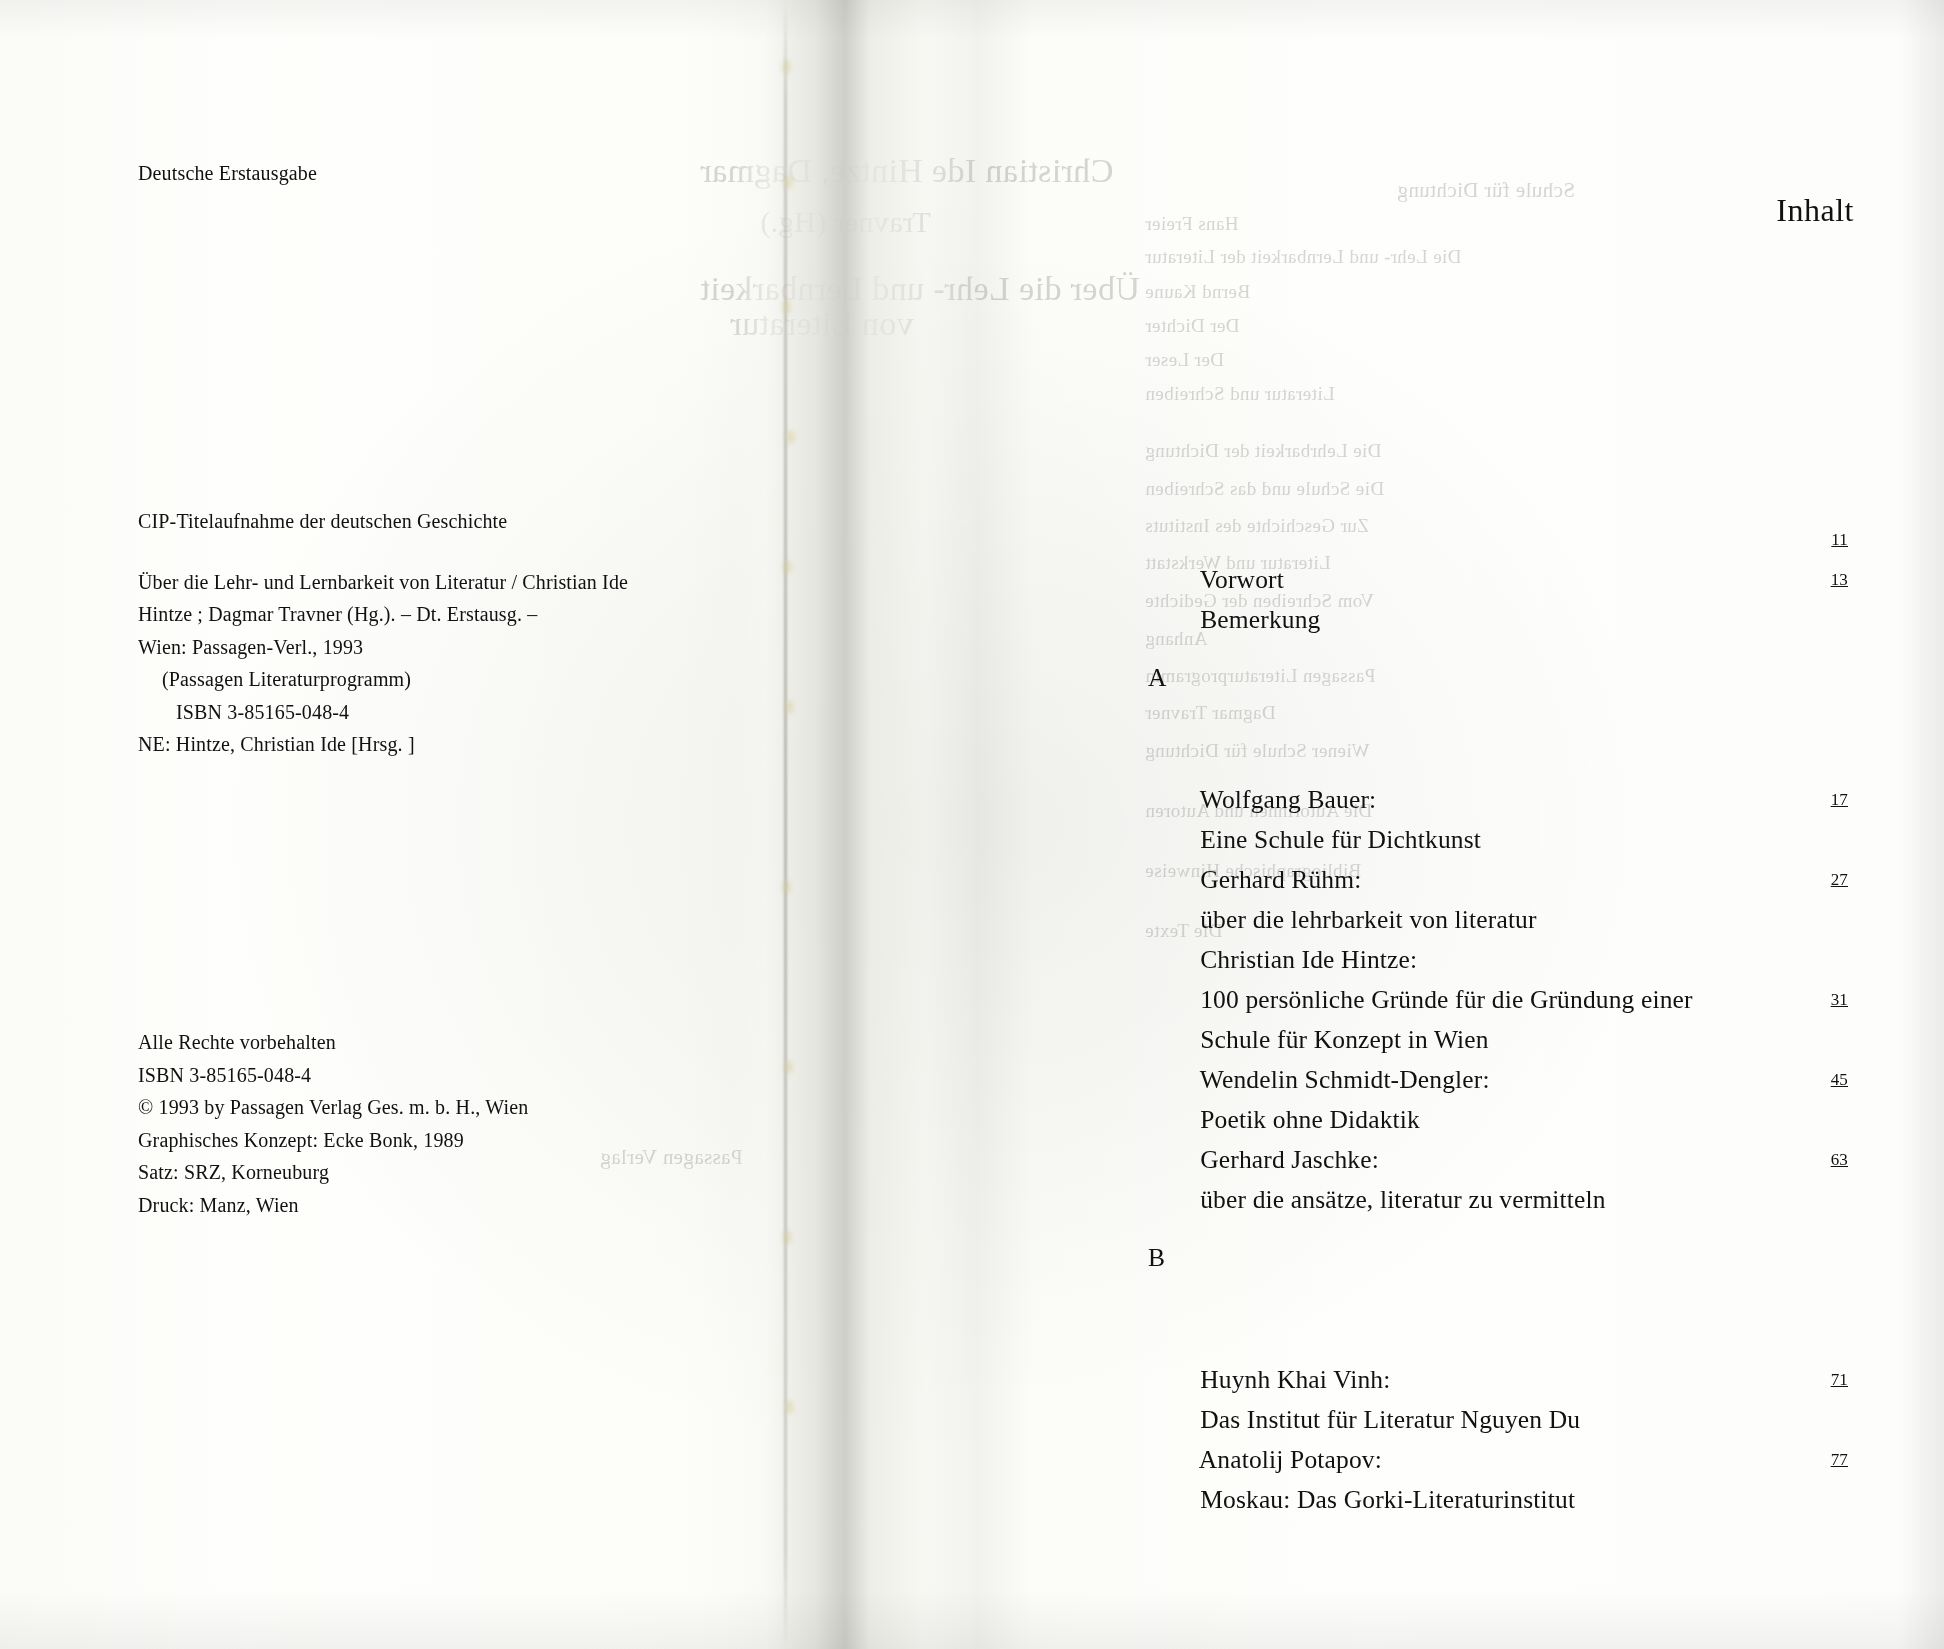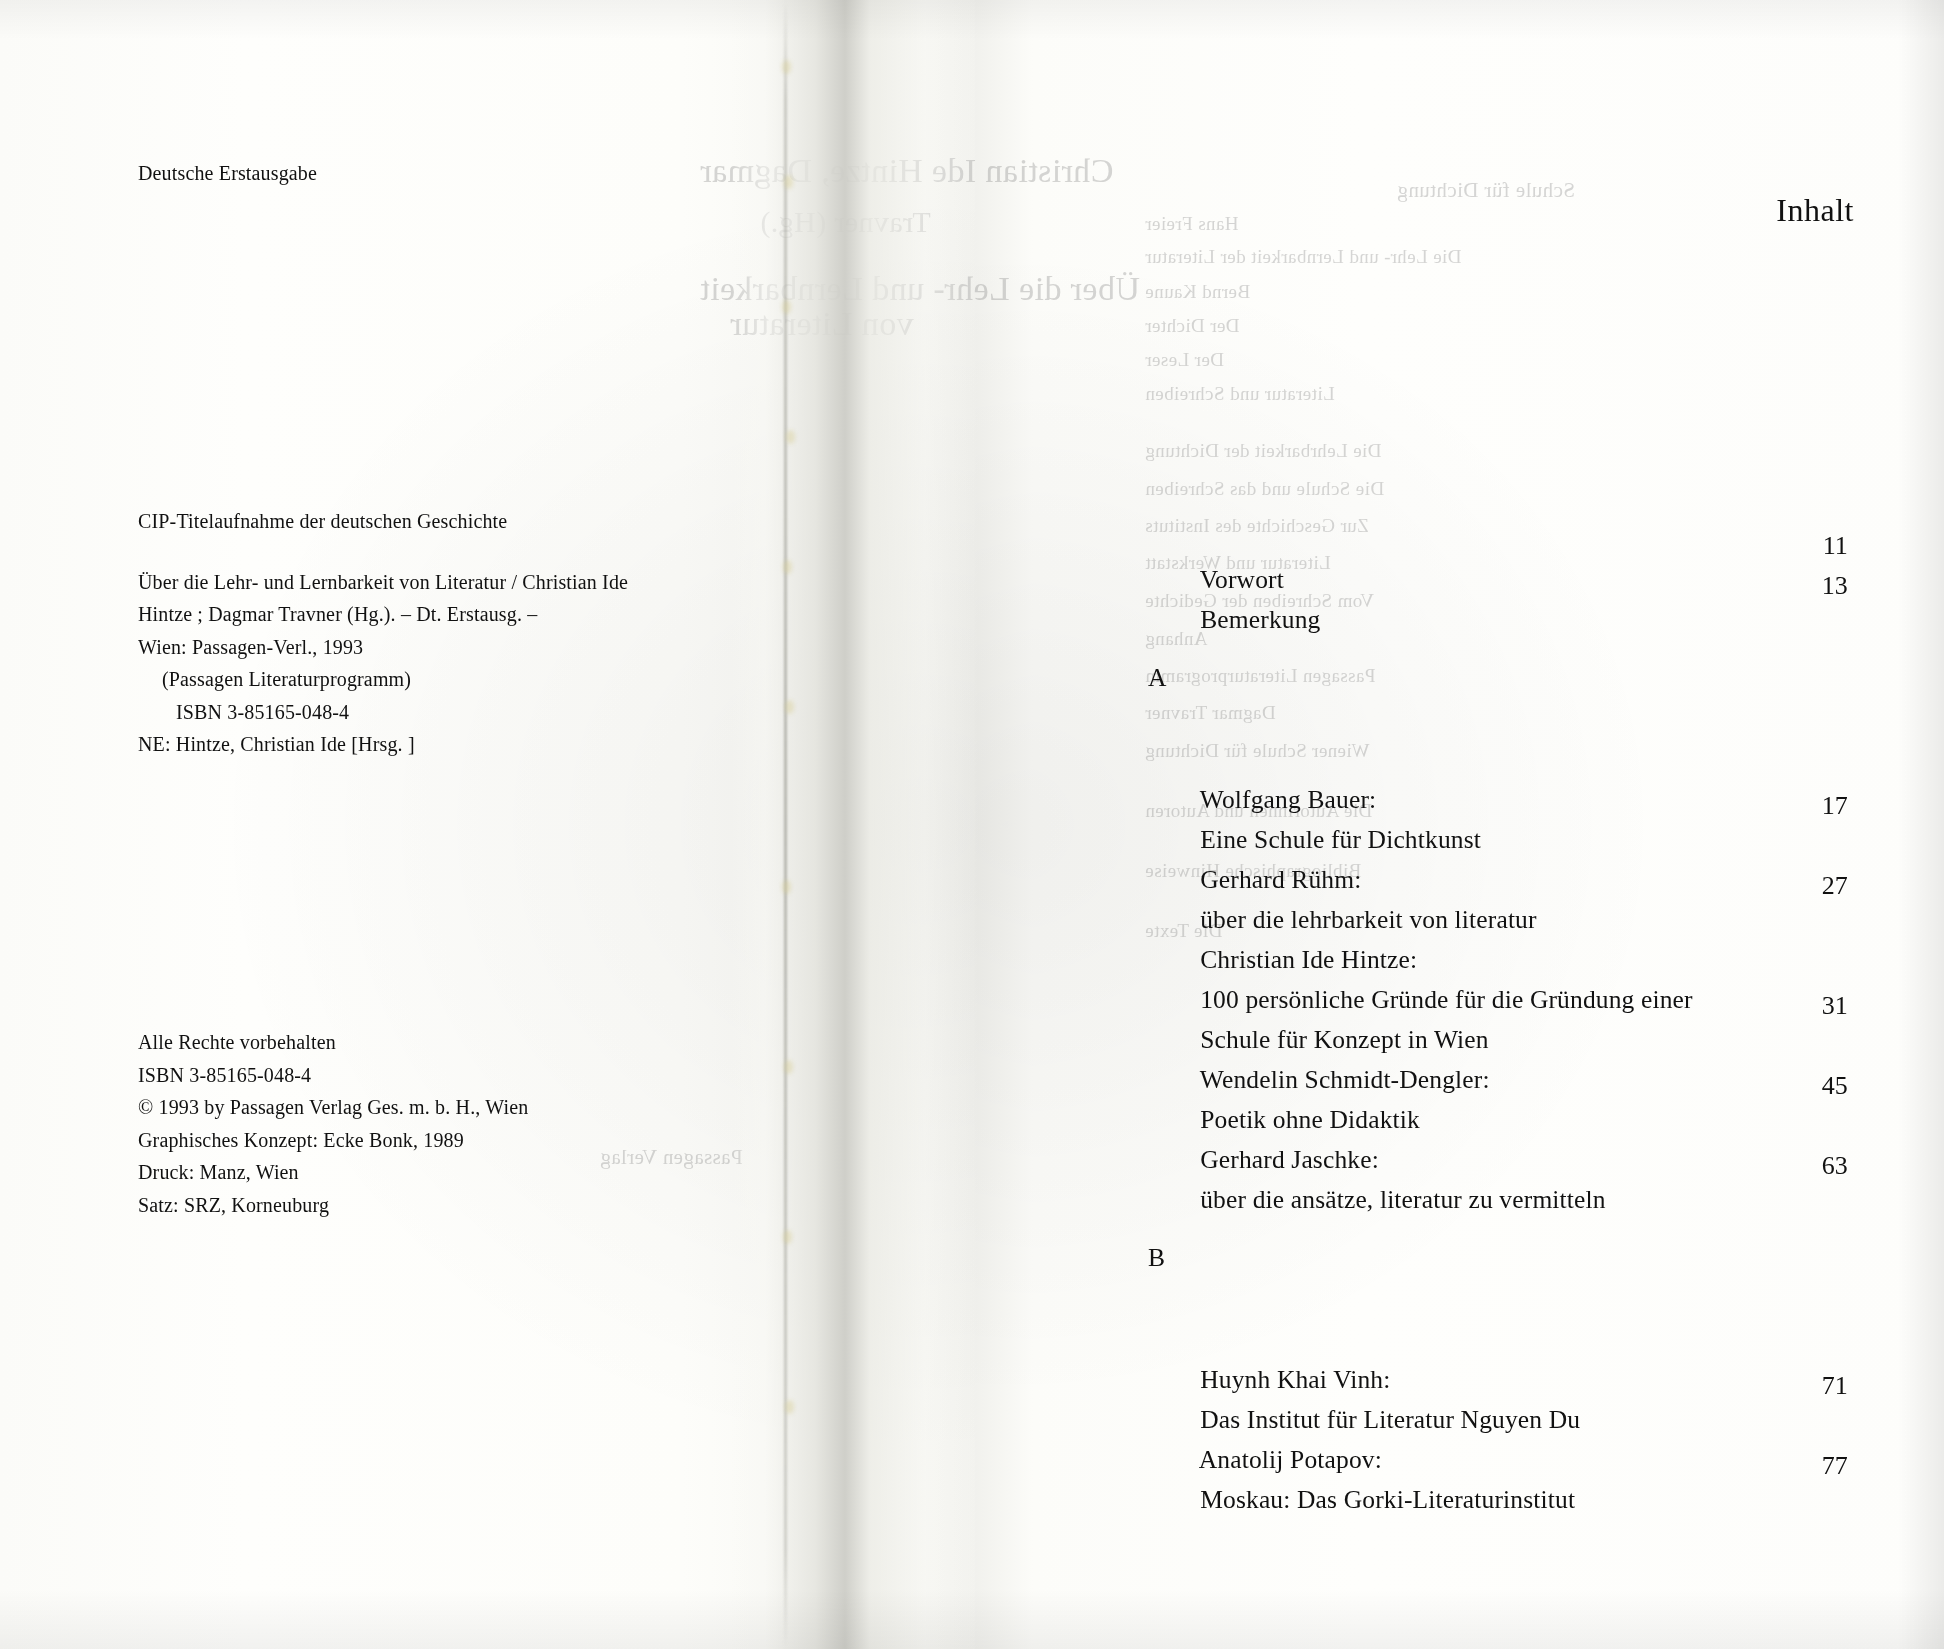--- a/index.html
+++ b/index.html
@@ -142,22 +142,23 @@
     position: relative;
     height: 40px;
     font-size: 25.5px;
     line-height: 40px;
     letter-spacing: 0.15px;
     white-space: pre;
   }
   .toc-row .pg {
     position: absolute;
     right: 0;
-    top: 6px;
-    font-size: 26px;
+    top: 0;
+    font-size: 17px;
+    text-decoration: underline;
   }
   .toc-gap-m { height: 44px; }
   .toc-gap-l { height: 60px; }
   .toc-section {
     font-size: 25.5px;
     line-height: 36px;
     letter-spacing: 0.2px;
   }
 </style>
 </head>
@@ -208,22 +209,22 @@
       <div class="line ind1">(Passagen Literaturprogramm)</div>
       <div class="line ind2">ISBN 3-85165-048-4</div>
       <div class="line">NE: Hintze, Christian Ide [Hrsg. ]</div>
     </div>
 
     <div class="blk" style="top:1026px; left:0;">
       <div class="line">Alle Rechte vorbehalten</div>
       <div class="line">ISBN 3-85165-048-4</div>
       <div class="line">© 1993 by Passagen Verlag Ges. m. b. H., Wien</div>
       <div class="line">Graphisches Konzept: Ecke Bonk, 1989</div>
+      <div class="line">Satz: SRZ, Korneuburg</div>
       <div class="line">Druck: Manz, Wien</div>
-      <div class="line">Satz: SRZ, Korneuburg</div>
     </div>
   </div>
 
   <div>
     <div class="toc-title">Inhalt</div>
 
     <div class="toc">
 
       <div class="toc-row">
         <span>Vorwort</span>

